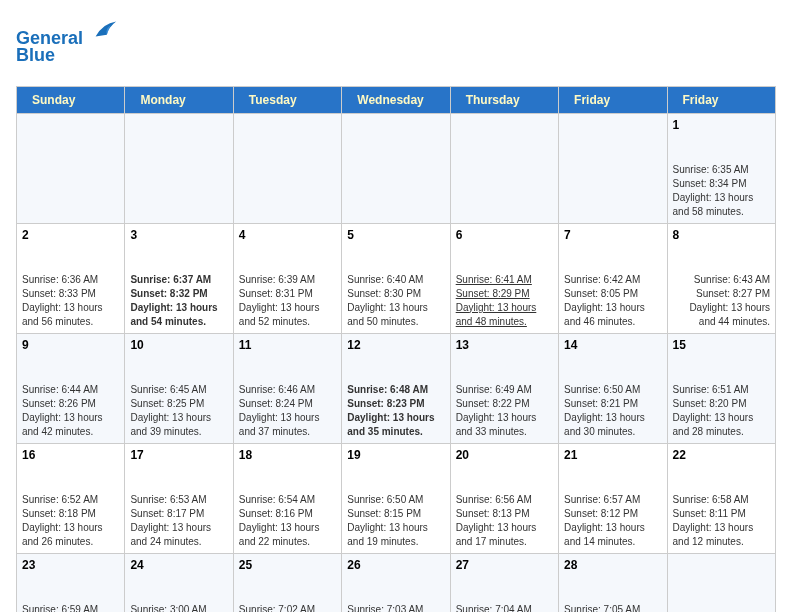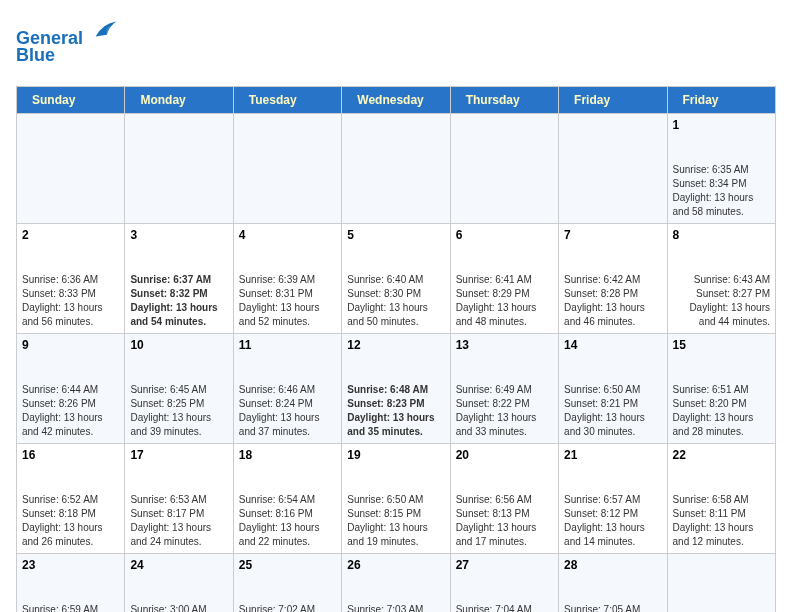--- a/index.html
+++ b/index.html
@@ -163,29 +163,29 @@
         </td>
         <td>
           <div class="day-num">5</div>
           <div class="day-info" style="white-space: pre-line;">Sunrise: 6:40 AM
 Sunset: 8:30 PM
 Daylight: 13 hours
 and 50 minutes.</div>
         </td>
         <td>
           <div class="day-num">6</div>
-          <div class="day-info" style="white-space: pre-line;">Sunrise: 6:41 AM
+          <div class="day-info" style="white-space: pre-line; text-decoration: underline;">Sunrise: 6:41 AM
 Sunset: 8:29 PM
 Daylight: 13 hours
 and 48 minutes.</div>
         </td>
         <td>
           <div class="day-num">7</div>
           <div class="day-info" style="white-space: pre-line;">Sunrise: 6:42 AM
-Sunset: 8:28 PM
+Sunset: 8:05 PM
 Daylight: 13 hours
 and 46 minutes.</div>
         </td>
         <td>
           <div class="day-num">8</div>
           <div class="day-info" style="white-space: pre-line; text-align: right;">Sunrise: 6:43 AM
 Sunset: 8:27 PM
 Daylight: 13 hours
 and 44 minutes.</div>
         </td>

